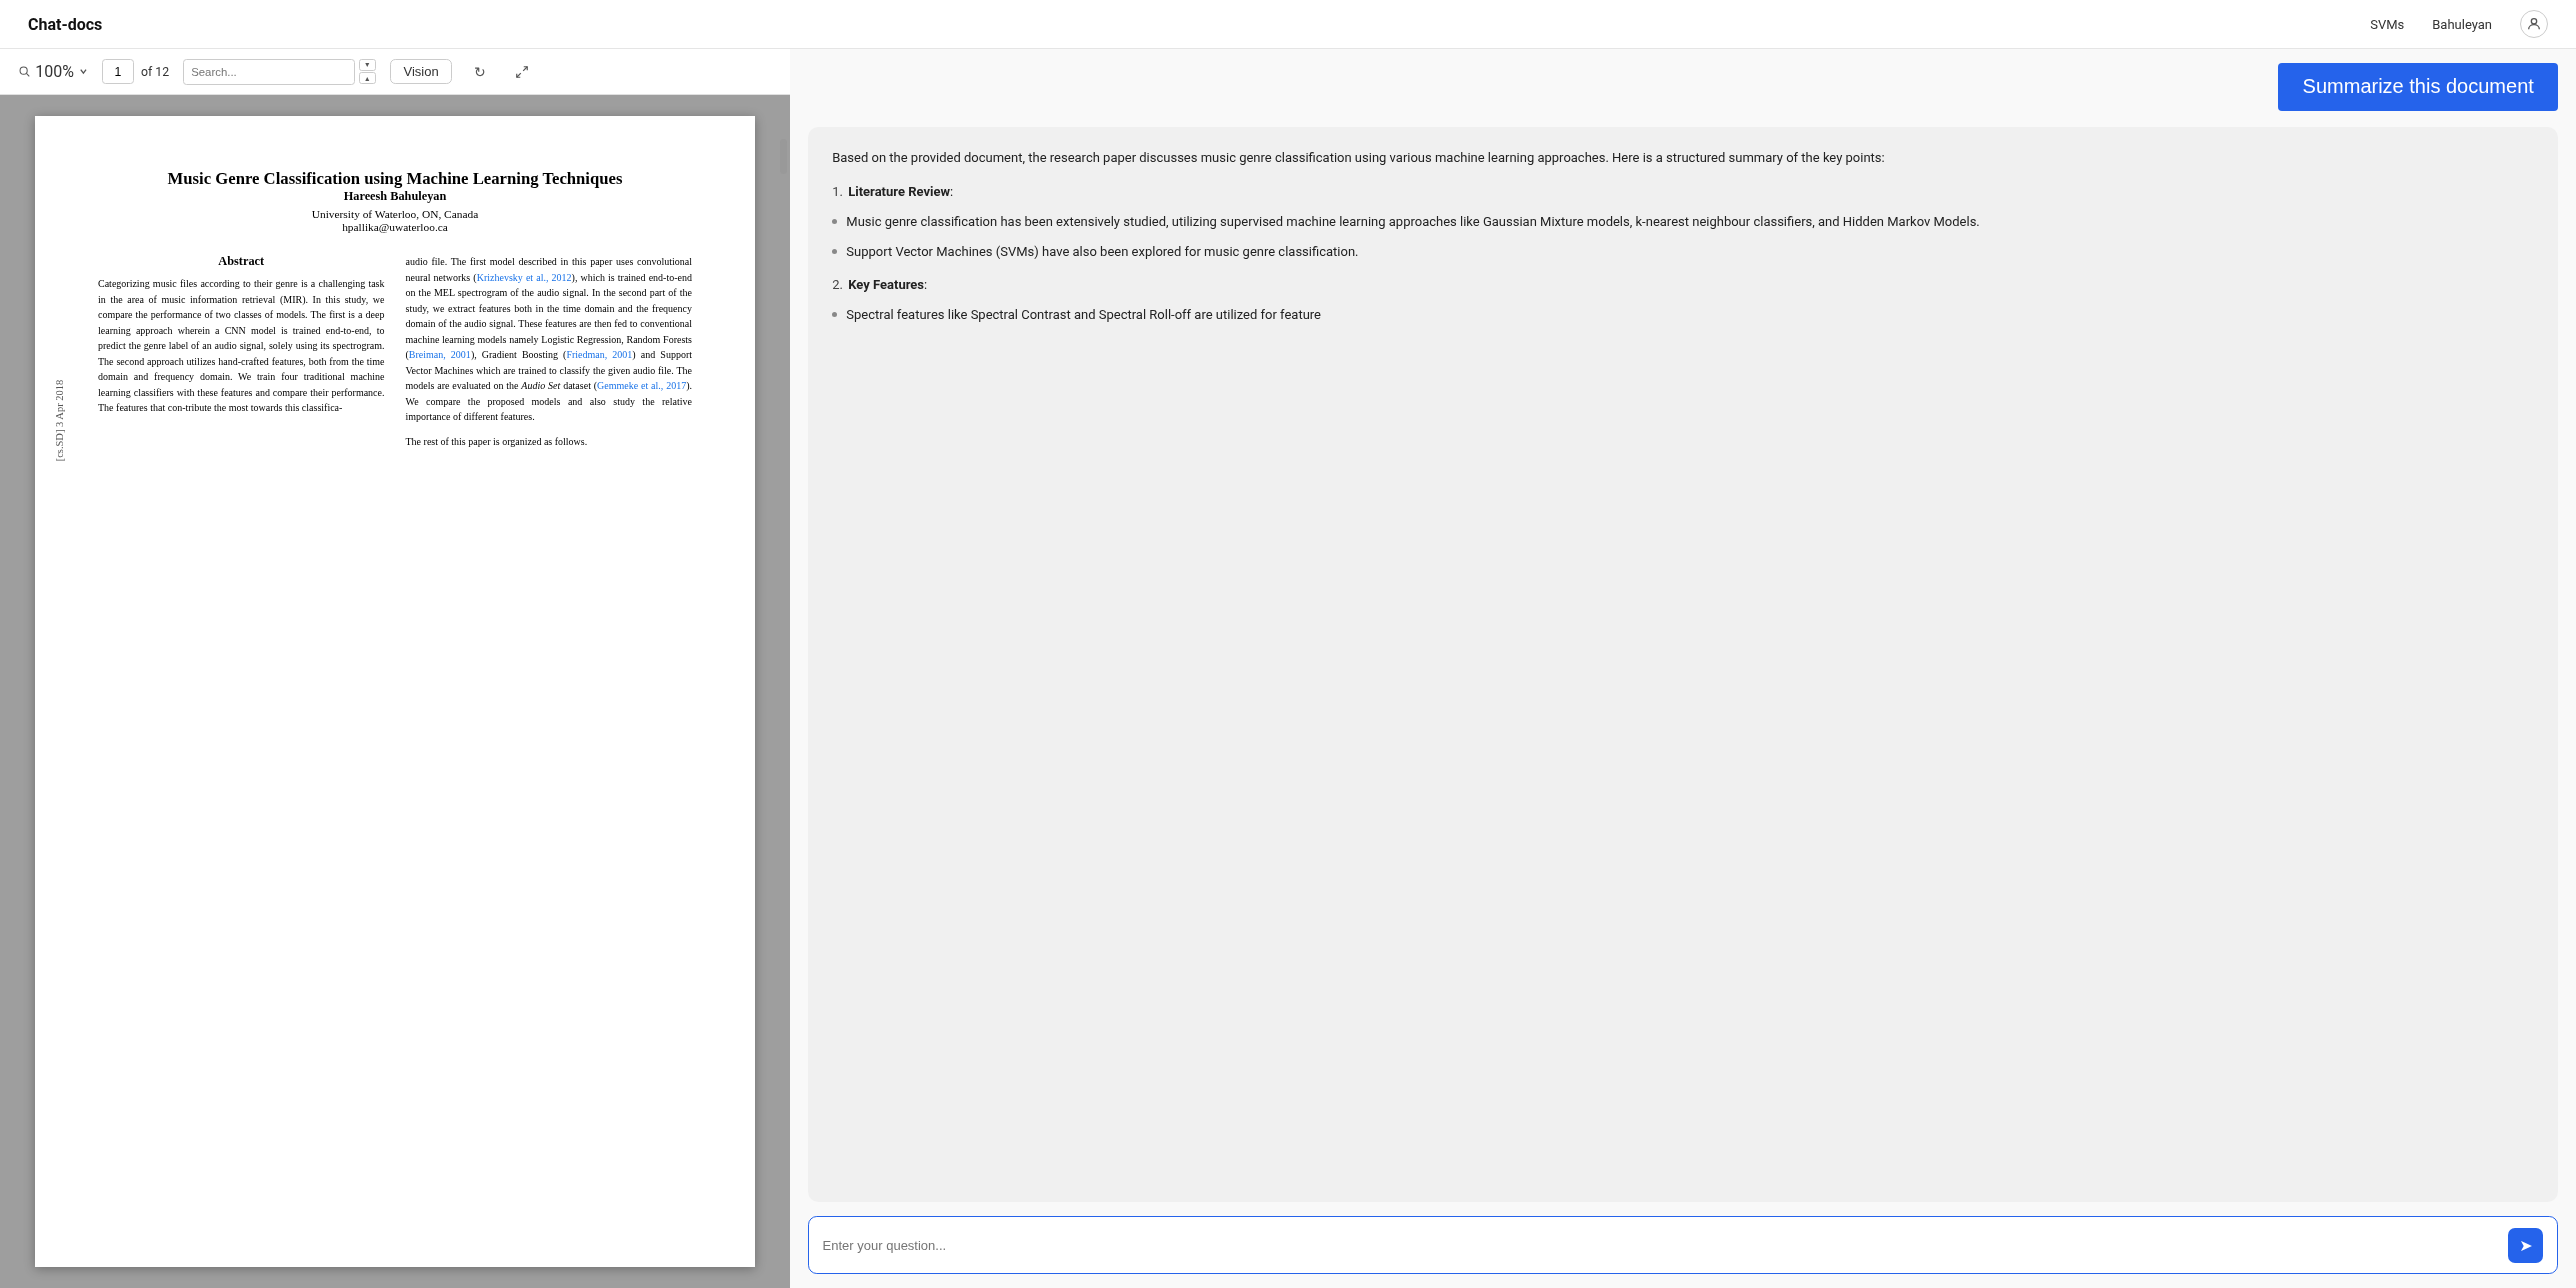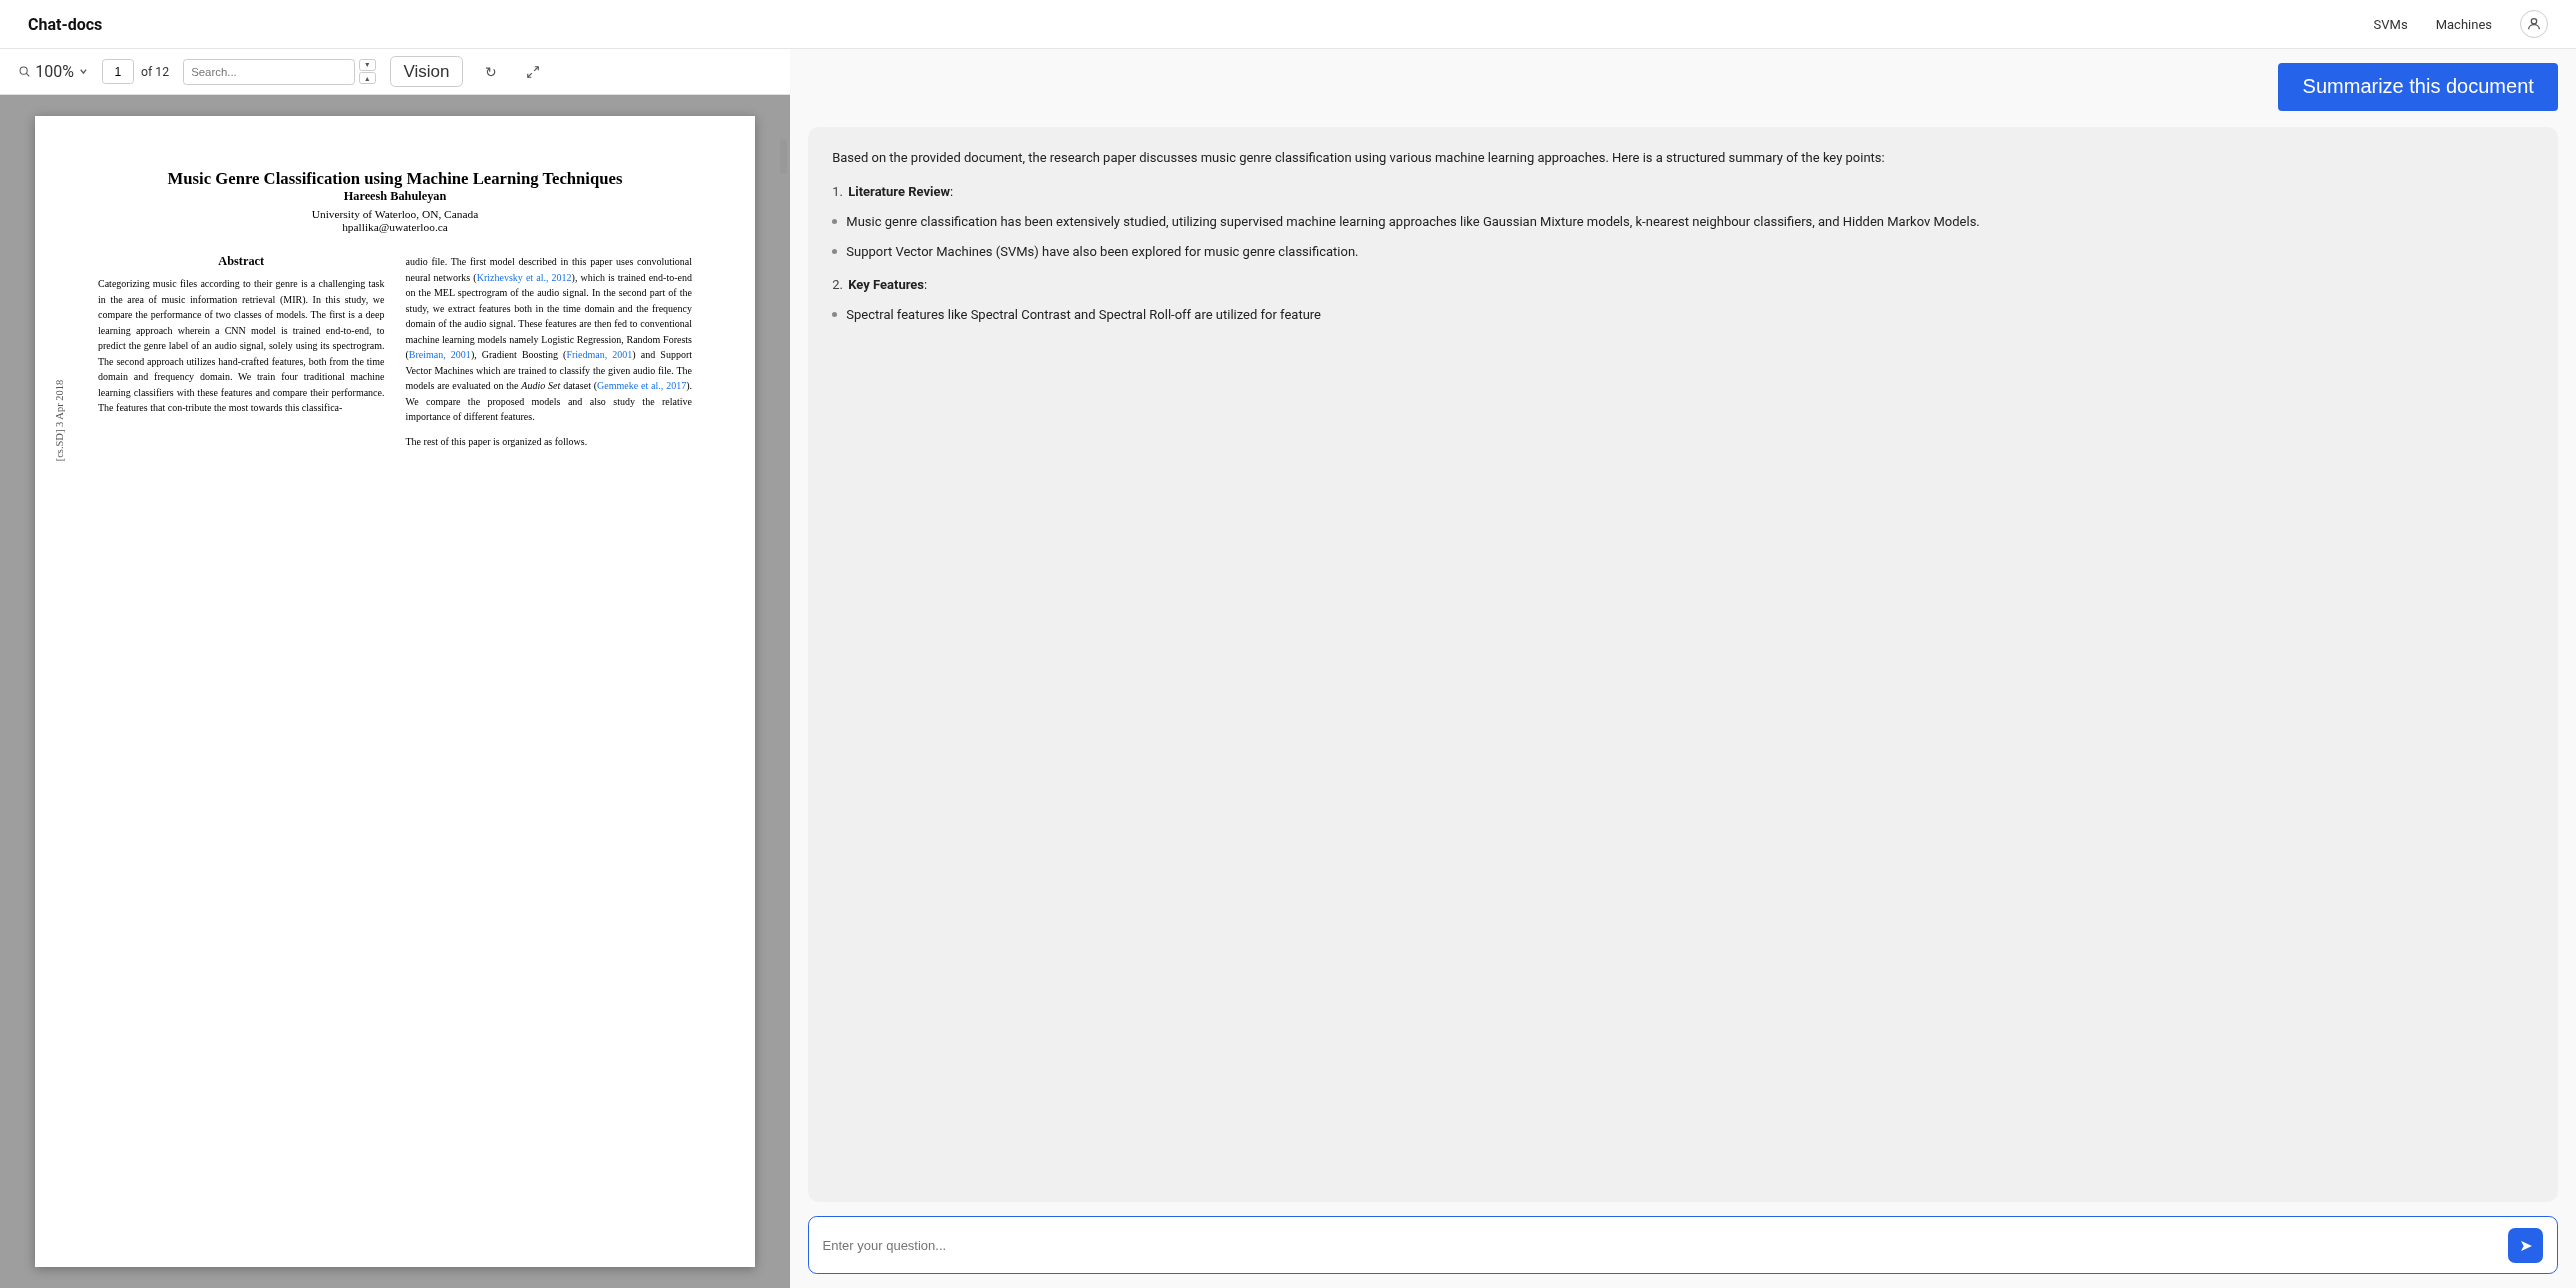--- a/index.html
+++ b/index.html
@@ -125,21 +125,21 @@
       align-items: center;
       justify-content: center;
       font-size: 8px;
       color: #555;
     }
     .vision-btn {
       background: #fff;
       border: 0.9px solid #ccc;
       border-radius: 5.3px;
       padding: 4.4px 12.3px;
-      font-size: 17px;
+      font-size: 13px;
       cursor: pointer;
       color: #333;
     }
     .toolbar-icon-btn {
       width: 28px;
       height: 28px;
       border: none;
       background: transparent;
       cursor: pointer;
       display: flex;
@@ -359,21 +359,21 @@
       font-size: 16px;
     }
   </style>
 </head>
 <body>
 
 <header class="header">
   <div class="header-logo">Chat-docs</div>
   <nav class="header-nav">
     <span class="header-nav-item">SVMs</span>
-    <span class="header-nav-item">Machines</span>
+    <span class="header-nav-item">Bahuleyan</span>
     <div class="header-avatar">
       <svg width="16" height="16" viewBox="0 0 24 24" fill="none" stroke="#555" stroke-width="2">
         <circle cx="12" cy="8" r="4"></circle>
         <path d="M4 20c0-4 3.6-7 8-7s8 3 8 7"></path>
       </svg>
     </div>
   </nav>
 </header>
 
 <div class="main-layout">

